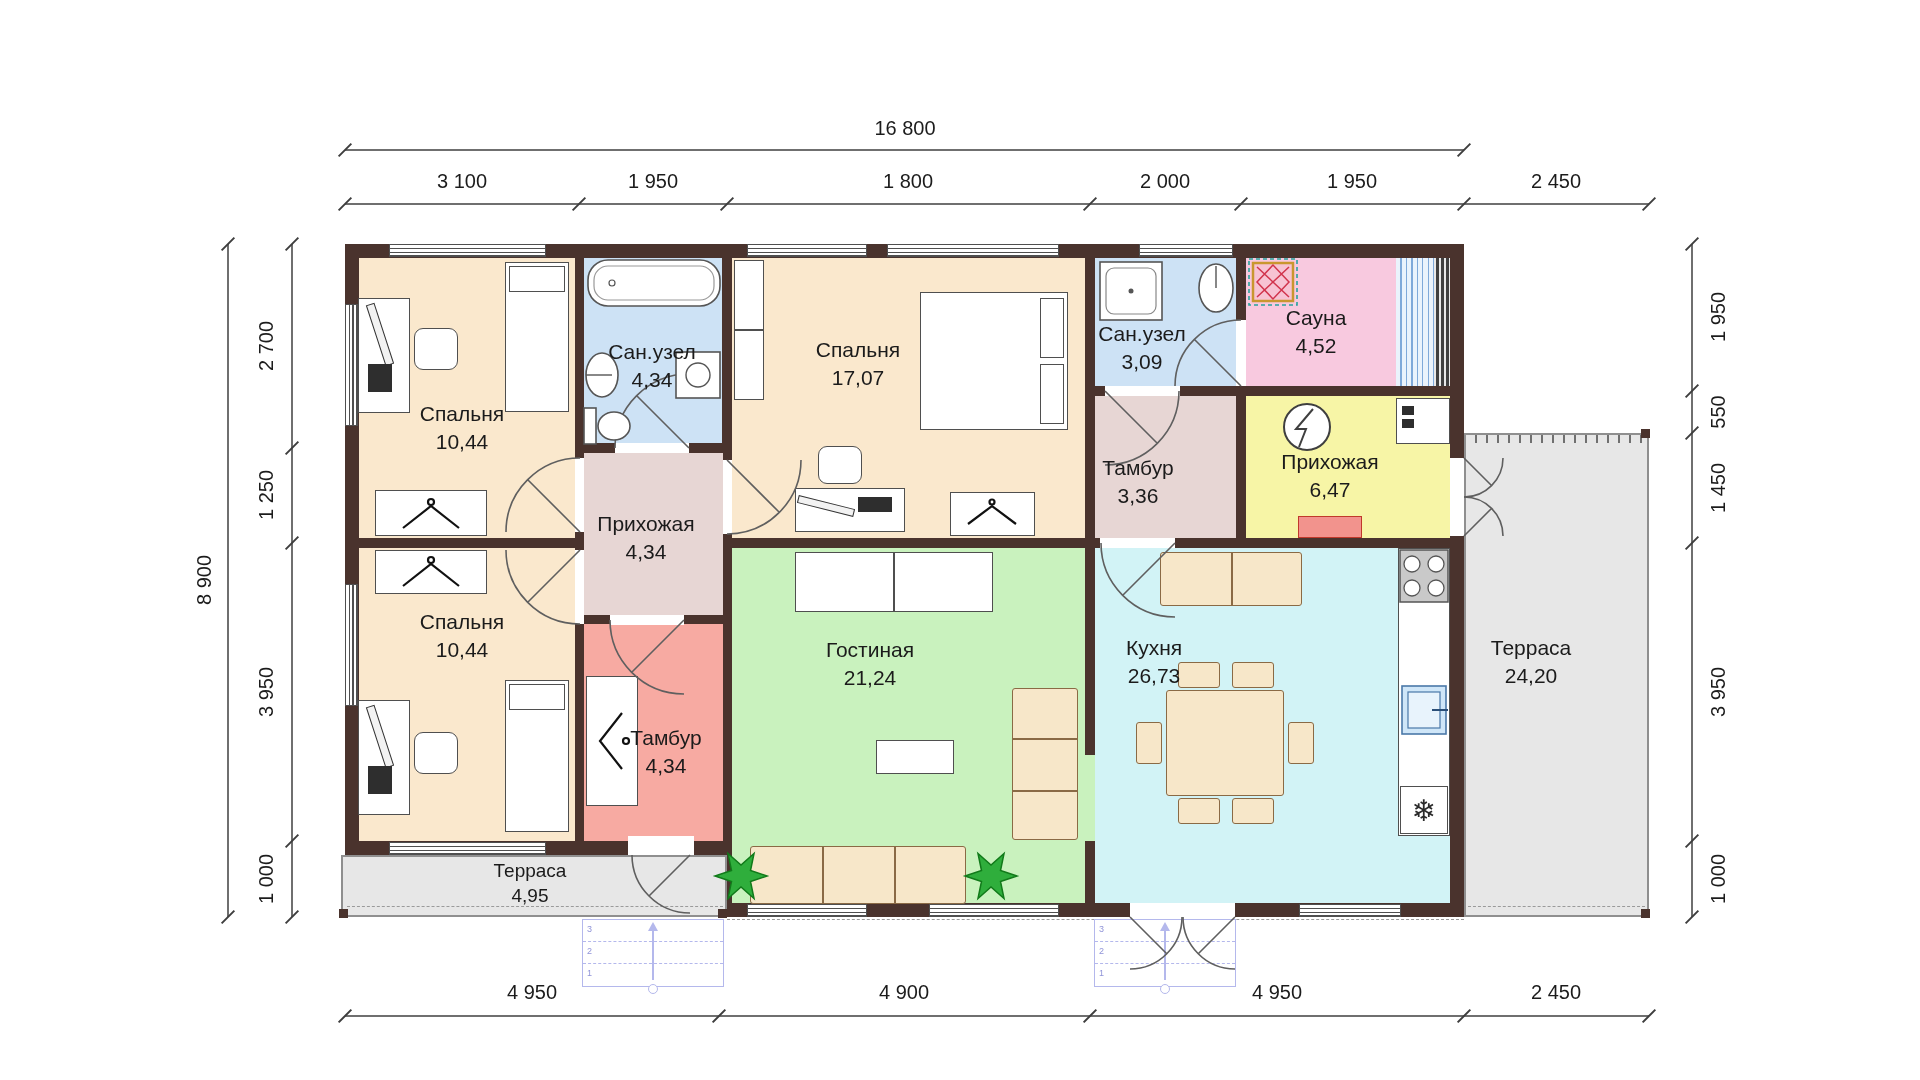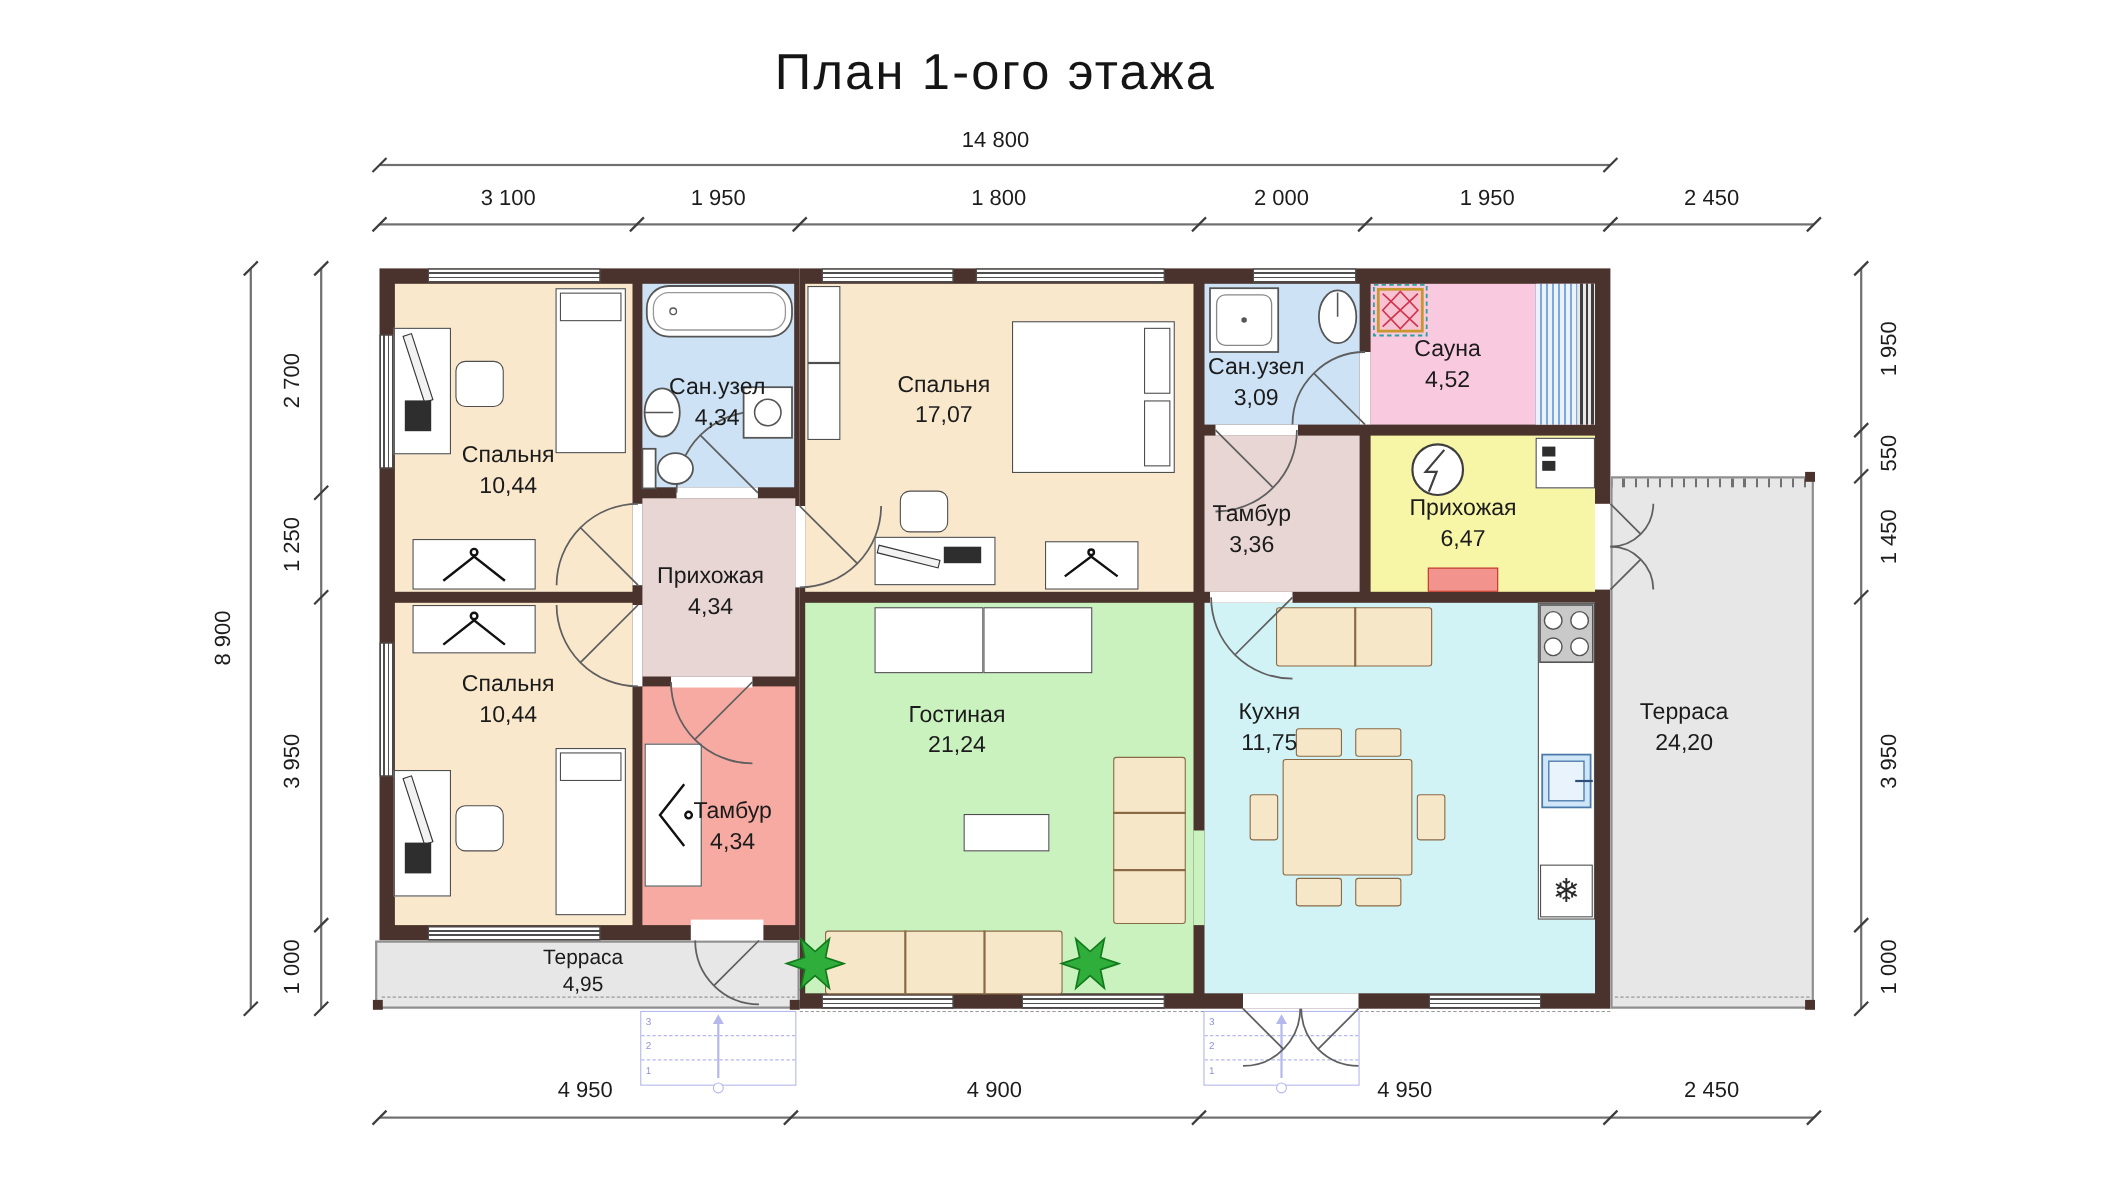--- a/index.html
+++ b/index.html
@@ -37,21 +37,20 @@
   .snum{position:absolute;left:4px;font-size:9px;color:#9094d8;line-height:10px;}
   .sarr{position:absolute;left:50%;top:8px;width:2px;height:52px;background:#b4b8ec;transform:translateX(-50%);}
   .shead{position:absolute;left:50%;top:2px;width:0;height:0;border-left:5px solid transparent;border-right:5px solid transparent;border-bottom:9px solid #b4b8ec;transform:translateX(-50%);}
   .sring{position:absolute;left:50%;bottom:-8px;width:10px;height:10px;border:1.5px solid #b4b8ec;border-radius:50%;transform:translateX(-50%);box-sizing:border-box;background:#fff;}
 </style>
 </head>
 <body>
 
 <div id="canvas">
 
-  <div class="title">План 1-ого этажа</div>
 
   <div class="wallbase" style="left:345px;top:244px;width:382px;height:611px;"></div>
   <div class="wallbase" style="left:727px;top:244px;width:737px;height:673px;"></div>
 
   <div class="terr" style="left:341px;top:855px;width:386px;height:62px;"></div>
   <div class="terr" style="left:1464px;top:433px;width:185px;height:484px;"></div>
   <div class="hatch" style="left:1466px;top:435px;width:181px;height:8px;"></div>
   <div class="dash" style="left:347px;top:906px;width:376px;"></div>
   <div class="dash" style="left:1468px;top:906px;width:177px;"></div>
   <div class="dash" style="left:727px;top:919px;width:737px;"></div>
@@ -264,21 +263,21 @@
   <div class="rl" style="left:666px;top:724px;">
       <div>Тамбур</div>
       <div>4,34</div>
     </div>
   <div class="rl" style="left:870px;top:636px;">
       <div>Гостиная</div>
       <div>21,24</div>
     </div>
   <div class="rl" style="left:1154px;top:634px;">
       <div>Кухня</div>
-      <div>11,75</div>
+      <div>26,73</div>
     </div>
   <div class="rl" style="left:1531px;top:634px;">
       <div>Терраса</div>
       <div>24,20</div>
     </div>
   <div class="rl small" style="left:530px;top:858px;">
       <div>Терраса</div>
       <div>4,95</div>
     </div>
 
@@ -299,21 +298,21 @@
     <div class="snum" style="top:26px;">2</div>
     <div class="snum" style="top:48px;">1</div>
     <div class="sarr"></div>
     <div class="shead"></div>
     <div class="sring"></div>
   </div>
 
 <div class="dimline" style="left: 345px; top: 149.25px; width: 1119px; height: 1.5px;"></div>
     <div class="dimtick" style="left: 345px; top: 150px;"></div>
     <div class="dimtick" style="left: 1464px; top: 150px;"></div>
-    <div class="dimlab" style="left: 905px; top: 128px;">14 800</div>
+    <div class="dimlab" style="left: 905px; top: 128px;">16 800</div>
     <div class="dimline" style="left: 345px; top: 203.25px; width: 1304px; height: 1.5px;"></div>
     <div class="dimtick" style="left: 345px; top: 204px;"></div>
     <div class="dimtick" style="left: 579px; top: 204px;"></div>
     <div class="dimtick" style="left: 727px; top: 204px;"></div>
     <div class="dimtick" style="left: 1090px; top: 204px;"></div>
     <div class="dimtick" style="left: 1241px; top: 204px;"></div>
     <div class="dimtick" style="left: 1464px; top: 204px;"></div>
     <div class="dimtick" style="left: 1649px; top: 204px;"></div>
     <div class="dimlab" style="left: 462px; top: 181px;">3 100</div>
     <div class="dimlab" style="left: 653px; top: 181px;">1 950</div>

